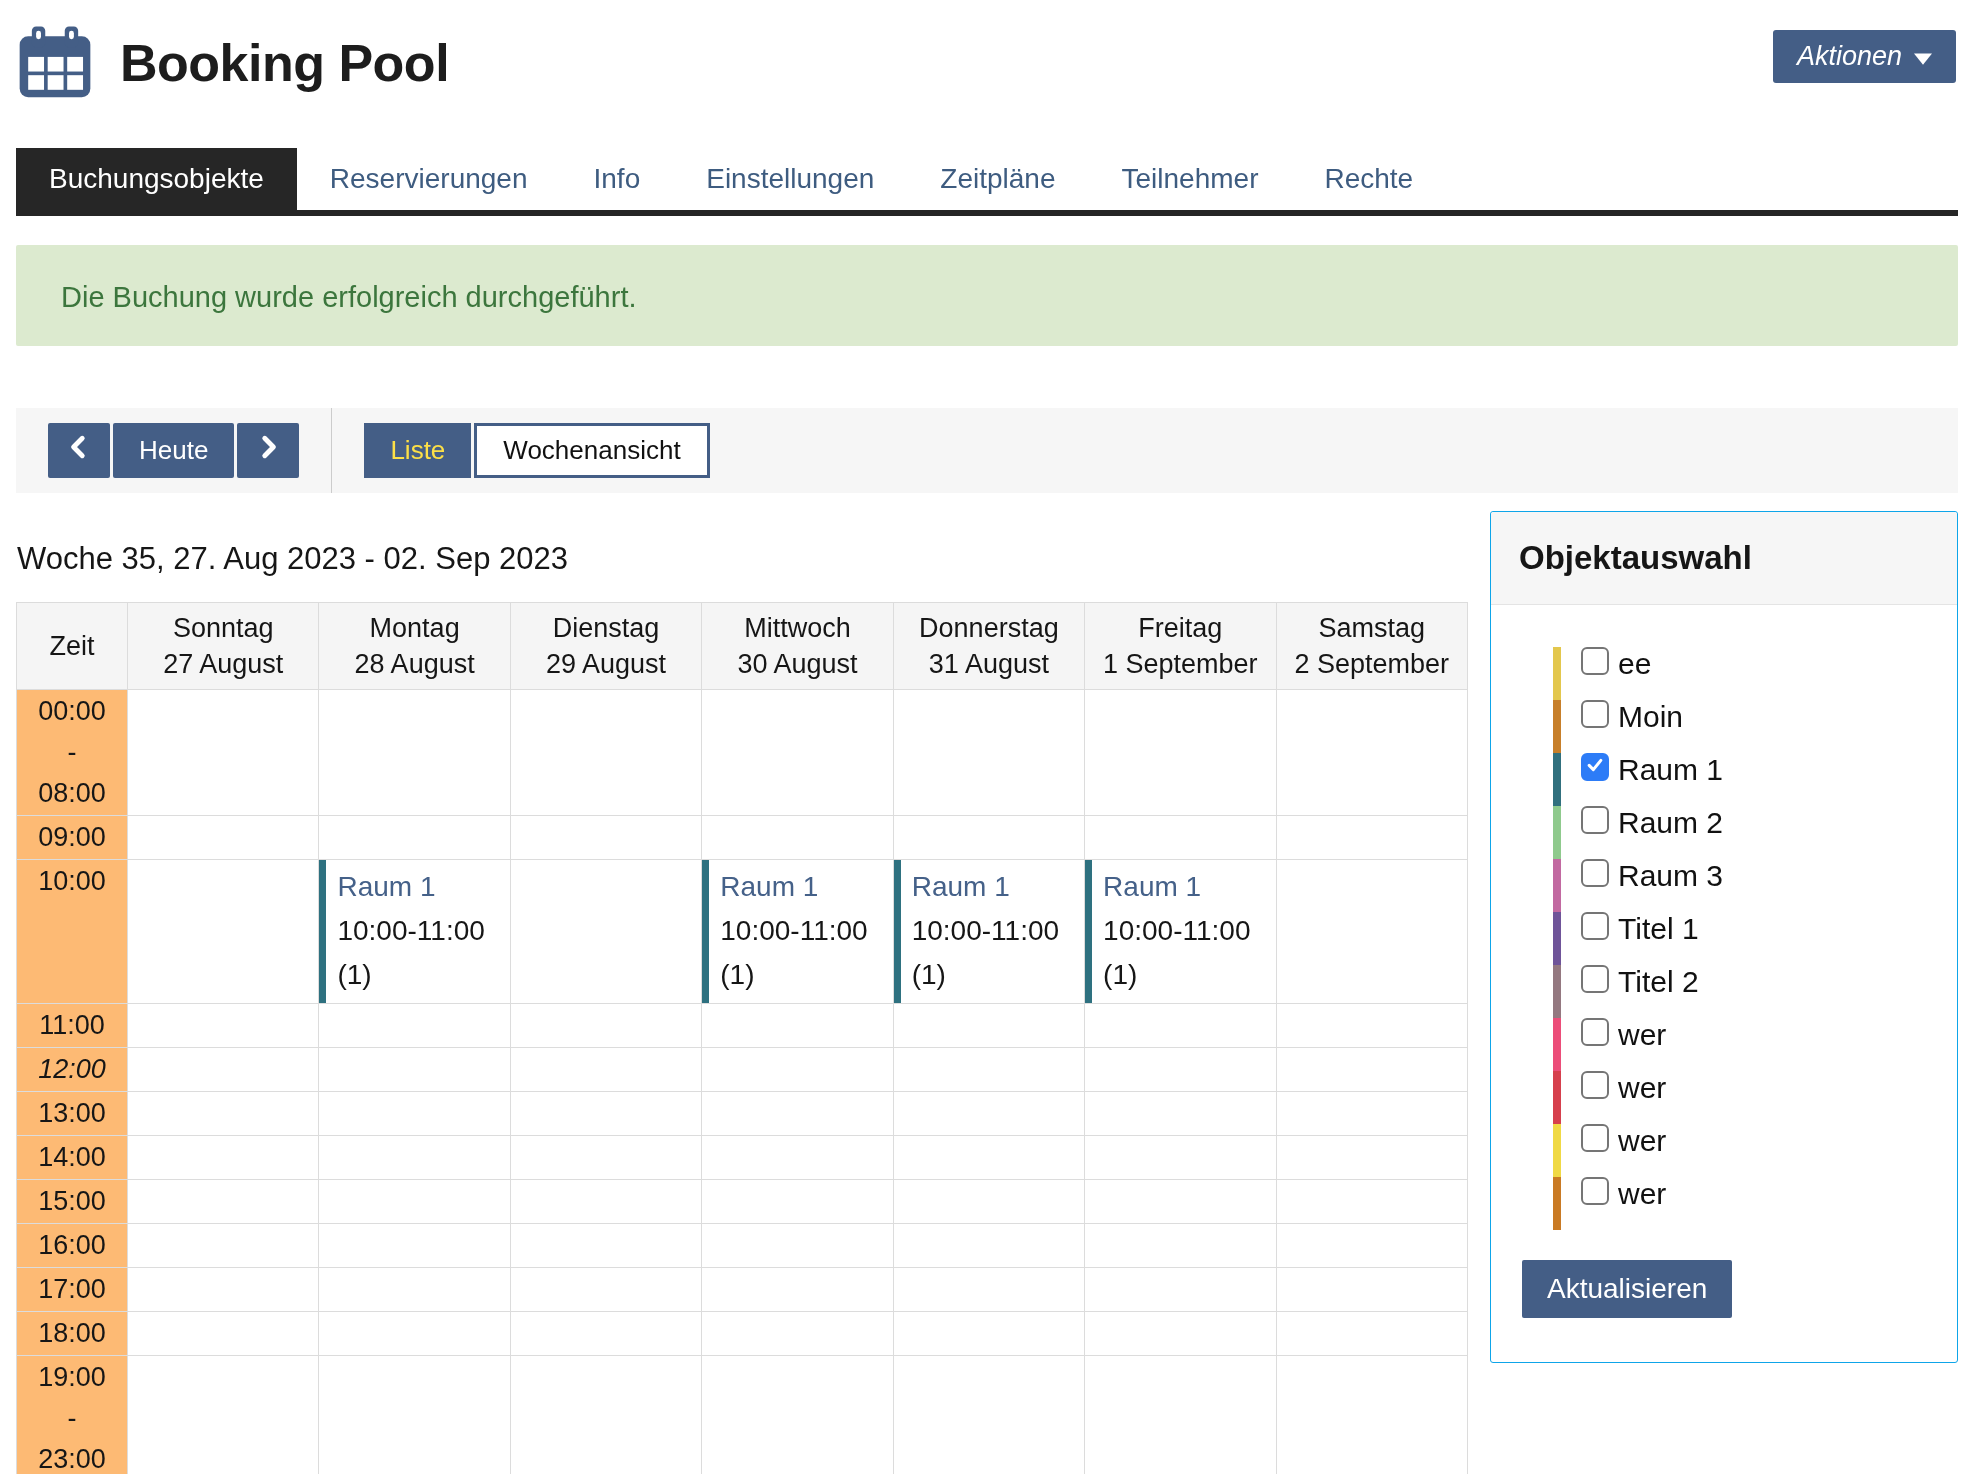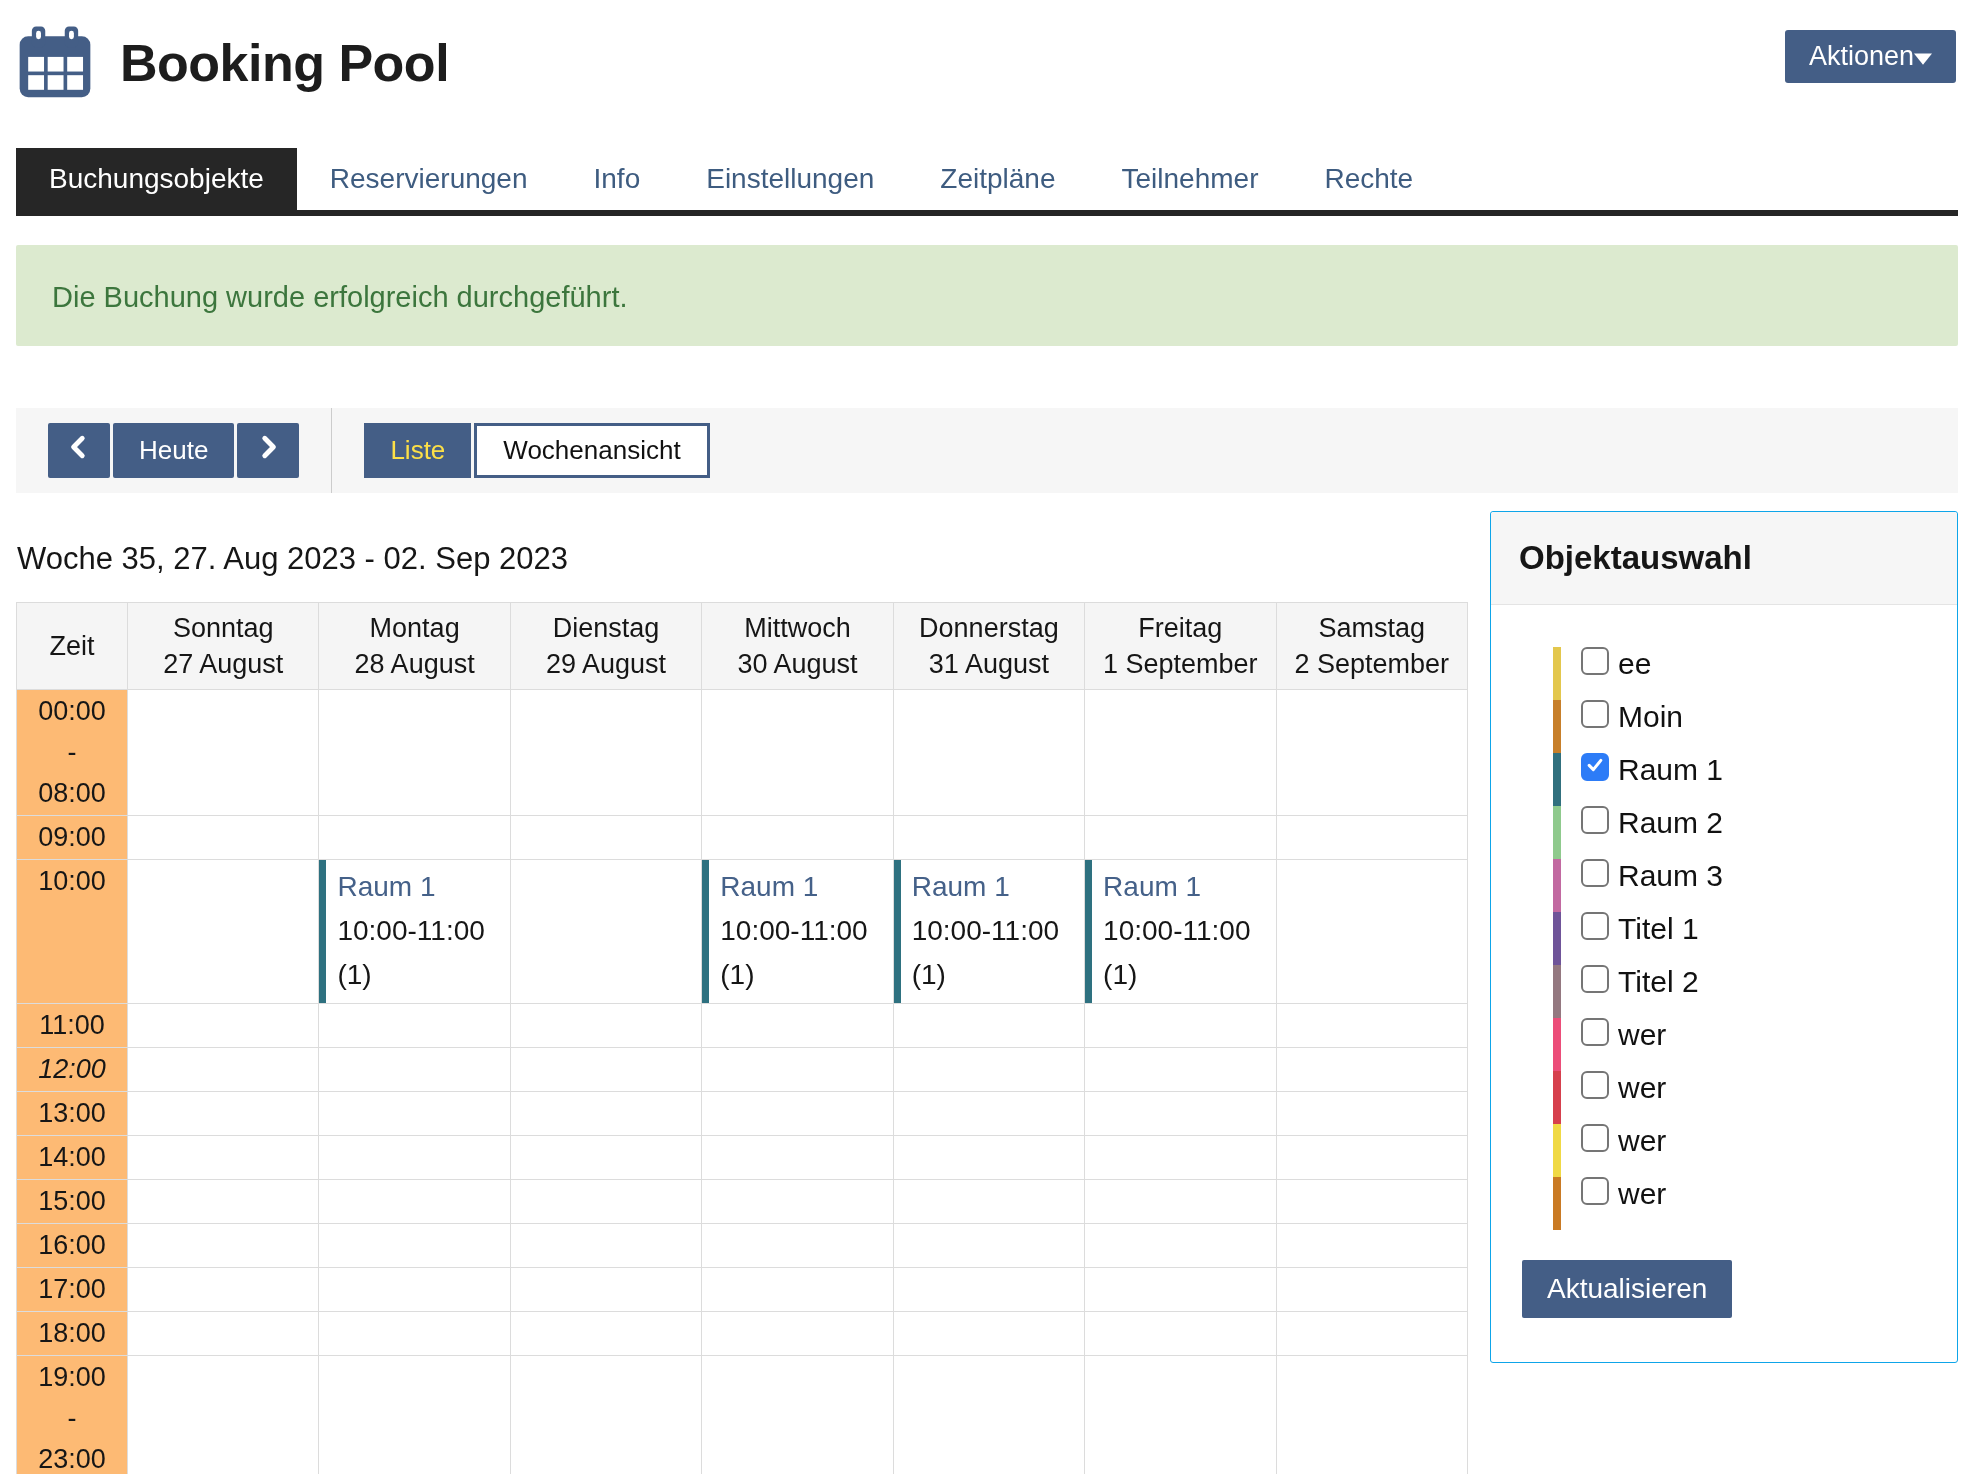--- a/index.html
+++ b/index.html
@@ -13,35 +13,35 @@
 
   
   header { position: relative; padding-top: 24px; }
   .brand { display: flex; align-items: center; gap: 26px; }
   .brand-icon svg { display: block; }
   h1.title { font-size: 52px; font-weight: 700; margin: 0; letter-spacing: -0.5px; color: #1d1d1d; }
   .actions-btn {
     position: absolute; right: 2px; top: 30px;
     background: #445e86; color: #fff; border: none; border-radius: 3px;
     font-family: inherit; font-size: 27px; padding: 11px 24px;
-    display: inline-flex; align-items: center; gap: 0; cursor: pointer;
+    display: inline-flex; align-items: center; gap: 12px; cursor: pointer; font-style: italic;
   }
 
   
   .tabs { display: flex; margin-top: 46px; border-bottom: 6px solid #262626; align-items: flex-end; }
   .tab {
     font-size: 28px; color: #3e5c80; padding: 15px 33px; text-decoration: none;
     cursor: pointer; white-space: nowrap; text-align: center;
   }
   .tab.active { background: #262626; color: #fff; }
 
   
   .alert {
     margin-top: 29px; background: #dceacf; color: #3c763d;
-    font-size: 29px; padding: 36px 28px 32px 36px; border-radius: 2px;
+    font-size: 29px; padding: 36px 28px 32px 45px; border-radius: 2px;
   }
 
   
   .toolbar {
     margin-top: 62px; background: #f6f6f6; padding: 15px 32px;
     display: flex; align-items: center;
   }
   .btn-group { display: flex; gap: 3px; }
   .btn {
     background: #445e86; color: #fff; border: none; border-radius: 2px;

